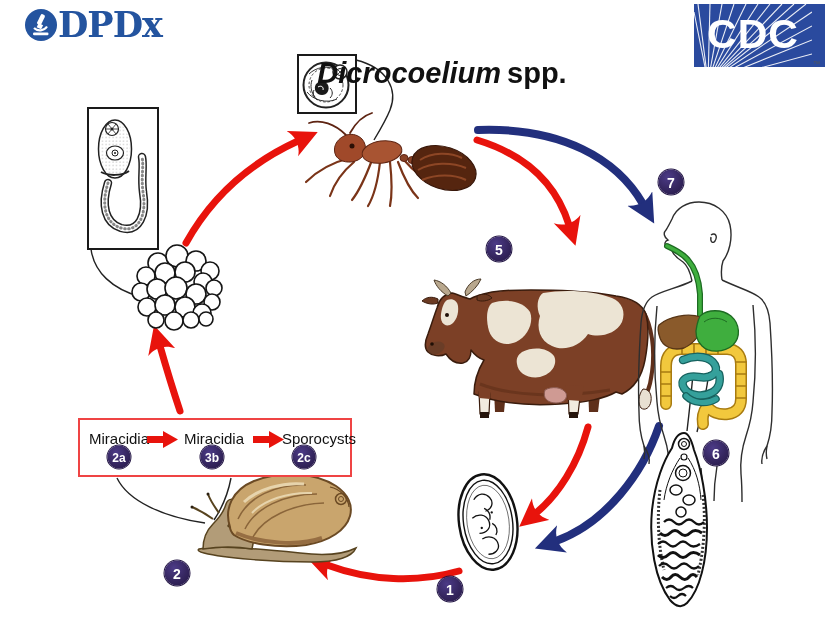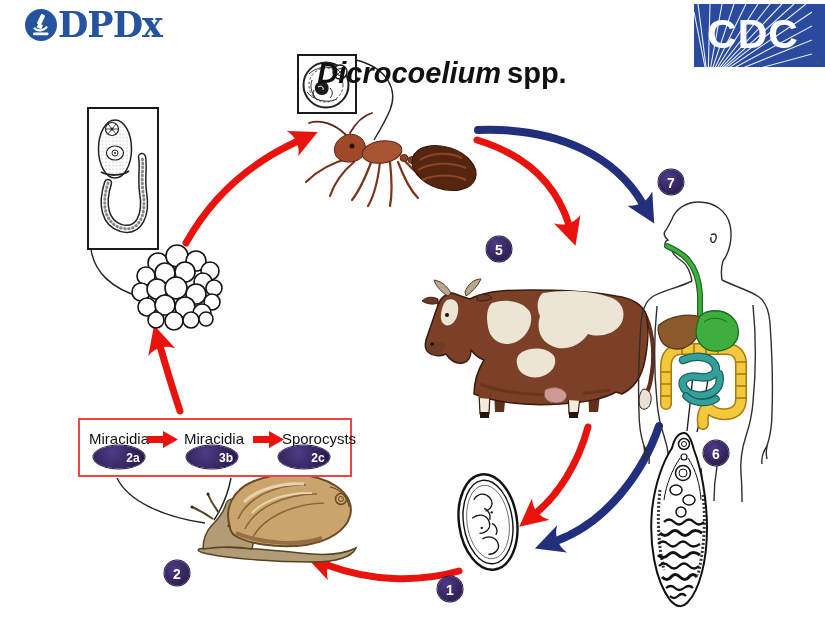--- a/index.html
+++ b/index.html
@@ -21,21 +21,21 @@
   
   .stage-box{position:absolute;left:78px;top:418px;width:274px;height:59px;background:#fff;
              border:2px solid #ef4444;box-sizing:border-box;}
   .stage-label{position:absolute;top:10px;transform:translateX(-50%);font-size:15px;color:#111;white-space:nowrap;}
   .stage-arrow{position:absolute;top:10px;}
   
   .badge{position:absolute;transform:translate(-50%,-50%);min-width:25px;height:25px;border-radius:50%;
          background:radial-gradient(circle at 38% 30%, #4c3b87 0%, #35265f 55%, #241745 100%);
          color:#fff;font-weight:bold;font-size:14px;display:flex;align-items:center;justify-content:center;
          box-shadow:0 0 0 1px #221543;}
-  .badge.small{min-width:23px;height:23px;font-size:12px;padding-left:28px;}
+  .badge.small{min-width:23px;height:23px;font-size:12px;}
   .cycle-svg{position:absolute;left:0;top:0;}
 </style>
 </head>
 <body>
 
 <div class="canvas">
 
   <svg class="cycle-svg" width="825" height="629" viewBox="0 0 825 629">
     <defs>
       <marker id="ahred" markerWidth="5" markerHeight="5" refX="0.9" refY="2" orient="auto">

